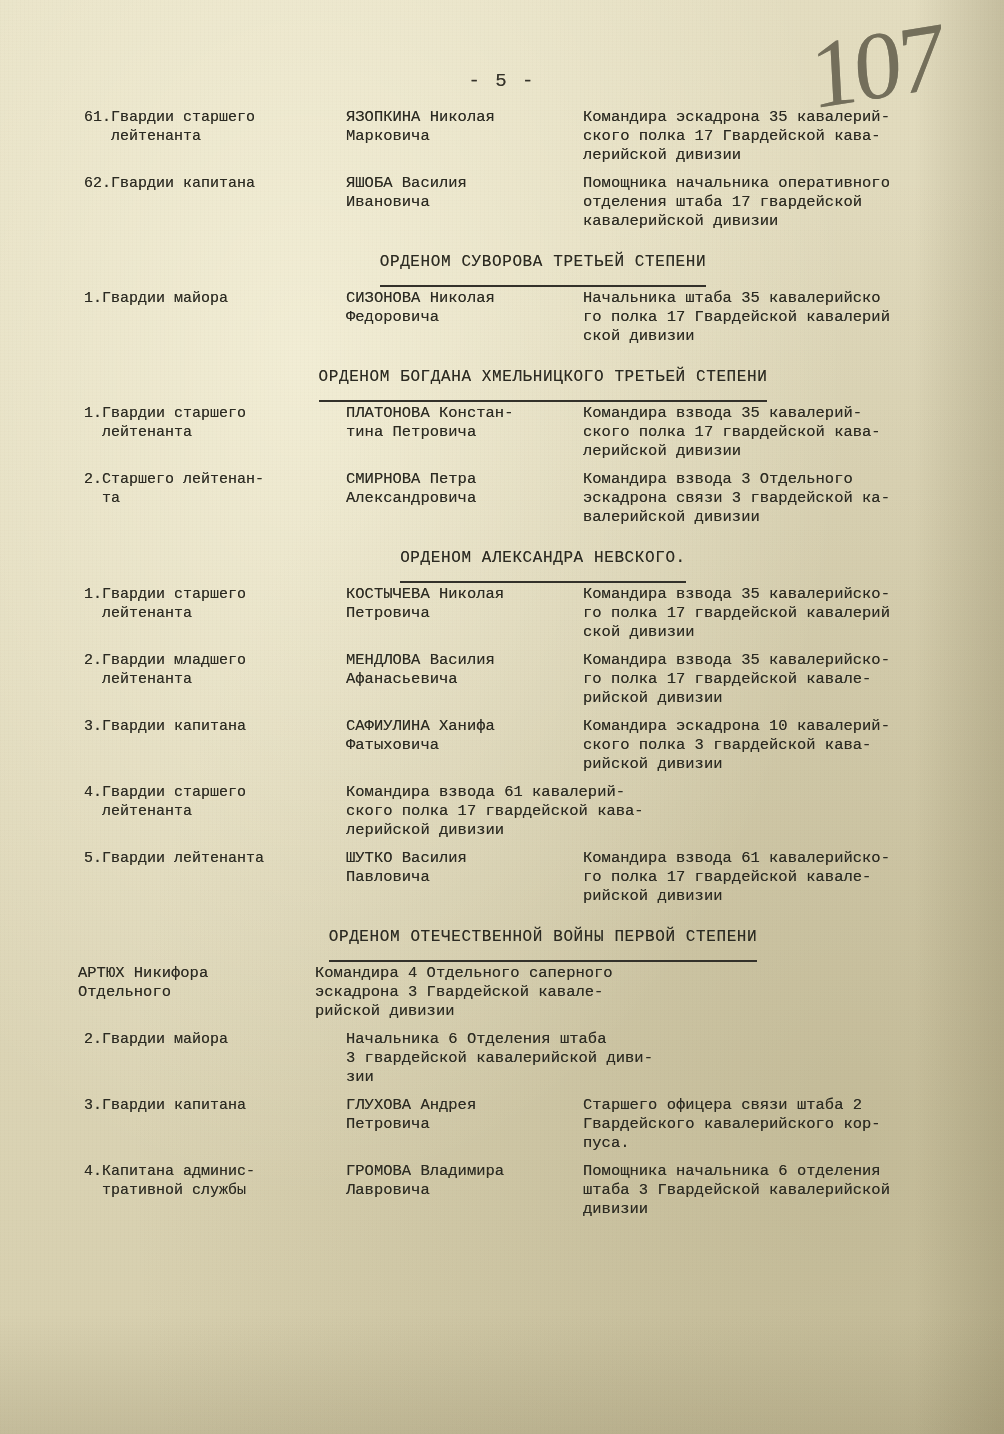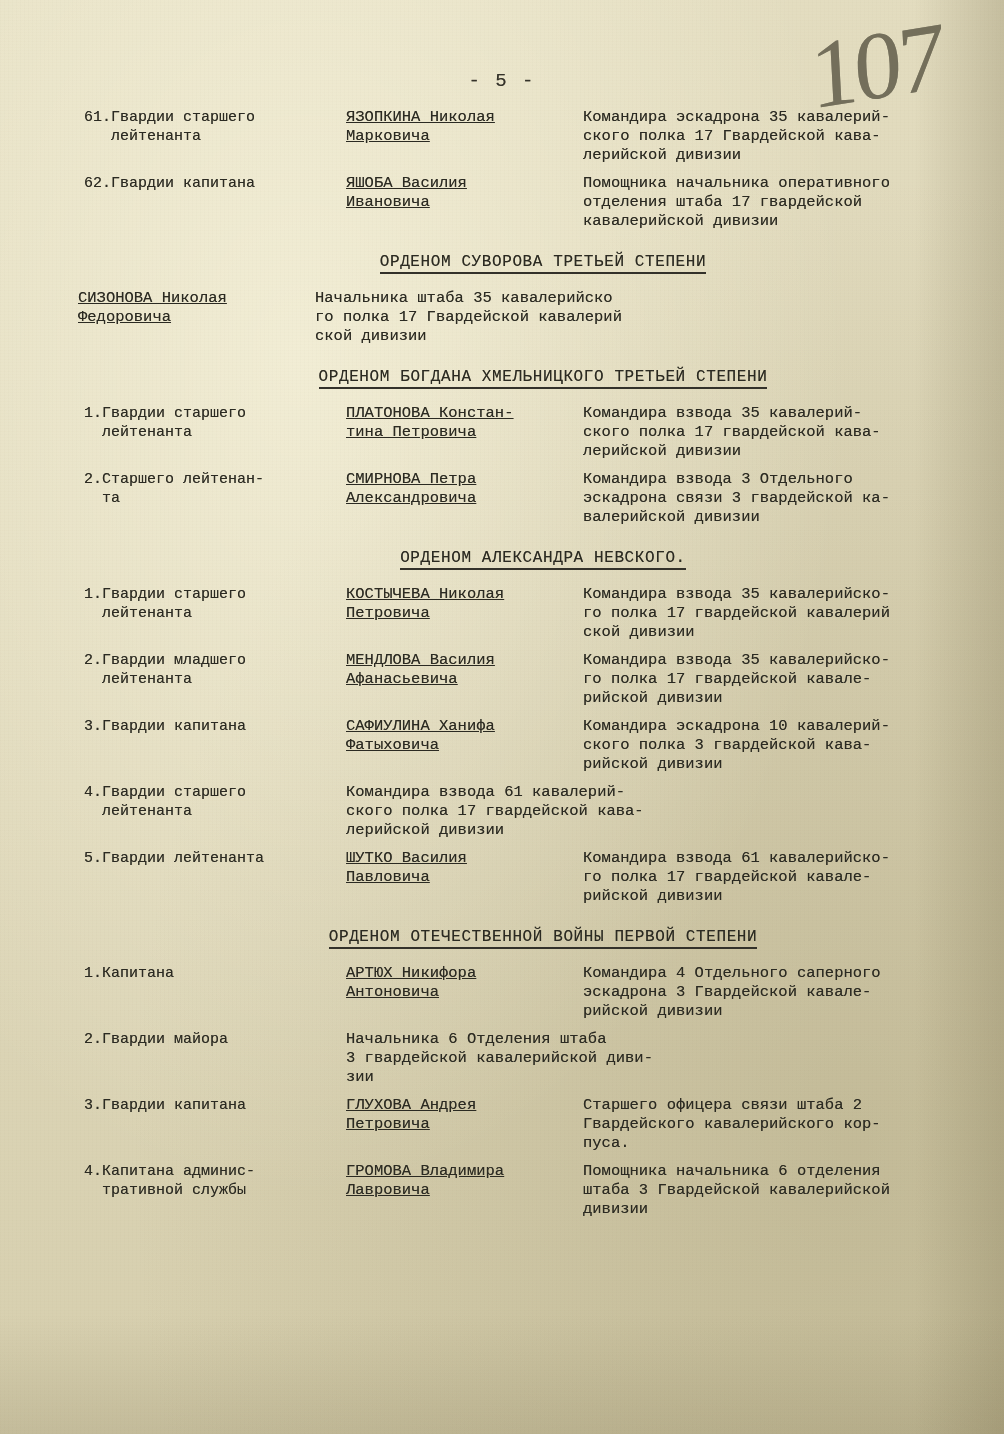--- a/index.html
+++ b/index.html
@@ -93,38 +93,37 @@
     flex: 0 0 262px;
     font-size: 15px;
     line-height: 19px;
     padding-left: 6px;
   }
   .c-name {
     width: 237px;
     flex: 0 0 237px;
     font-size: 15.5px;
     line-height: 19px;
-    text-decoration: underline;
   }
   .c-post {
     flex: 1 1 auto;
     font-size: 15.5px;
     line-height: 19px;
   }
   .ln { display: block; white-space: pre; }
 
   .section-title {
     text-align: center;
     font-size: 16px;
     letter-spacing: .6px;
     margin: 22px 0 18px 0;
   }
   .section-title span {
     border-bottom: 2px solid #33312a;
-    padding-bottom: 1px;
+    padding-bottom: 14px;
   }
 
   
   .content, .page-number, .stamp-number {
     text-shadow: 0 0 .6px rgba(40,38,28,.55);
   }
 </style>
 </head>
 <body>
 
@@ -161,20 +160,23 @@
           <span class="ln">Ивановича</span>
         </div>
         <div class="c-post">
           <span class="ln">Помощника начальника оперативного</span>
           <span class="ln">отделения штаба 17 гвардейской</span>
           <span class="ln">кавалерийской дивизии</span>
         </div>
       </div>
       <div class="section-title"><span>ОРДЕНОМ СУВОРОВА ТРЕТЬЕЙ СТЕПЕНИ</span></div>
       <div class="row">
+        <div class="c-rank">
+          <span class="ln">1.Гвардии майора</span>
+        </div>
         <div class="c-name">
           <span class="ln">СИЗОНОВА Николая</span>
           <span class="ln">Федоровича</span>
         </div>
         <div class="c-post">
           <span class="ln">Начальника штаба 35 кавалерийско</span>
           <span class="ln">го полка 17 Гвардейской кавалерий</span>
           <span class="ln">ской дивизии</span>
         </div>
       </div>
@@ -274,26 +276,23 @@
           <span class="ln">Павловича</span>
         </div>
         <div class="c-post">
           <span class="ln">Командира взвода 61 кавалерийско-</span>
           <span class="ln">го полка 17 гвардейской кавале-</span>
           <span class="ln">рийской дивизии</span>
         </div>
       </div>
       <div class="section-title"><span>ОРДЕНОМ ОТЕЧЕСТВЕННОЙ ВОЙНЫ ПЕРВОЙ СТЕПЕНИ</span></div>
       <div class="row">
-        <div class="c-rank">
-          <span class="ln">1.Капитана</span>
-        </div>
         <div class="c-name">
           <span class="ln">АРТЮХ Никифора</span>
-          <span class="ln">Антоновича</span>
+          <span class="ln">Отдельного</span>
         </div>
         <div class="c-post">
           <span class="ln">Командира 4 Отдельного саперного</span>
           <span class="ln">эскадрона 3 Гвардейской кавале-</span>
           <span class="ln">рийской дивизии</span>
         </div>
       </div>
       <div class="row">
         <div class="c-rank">
           <span class="ln">2.Гвардии майора</span>

